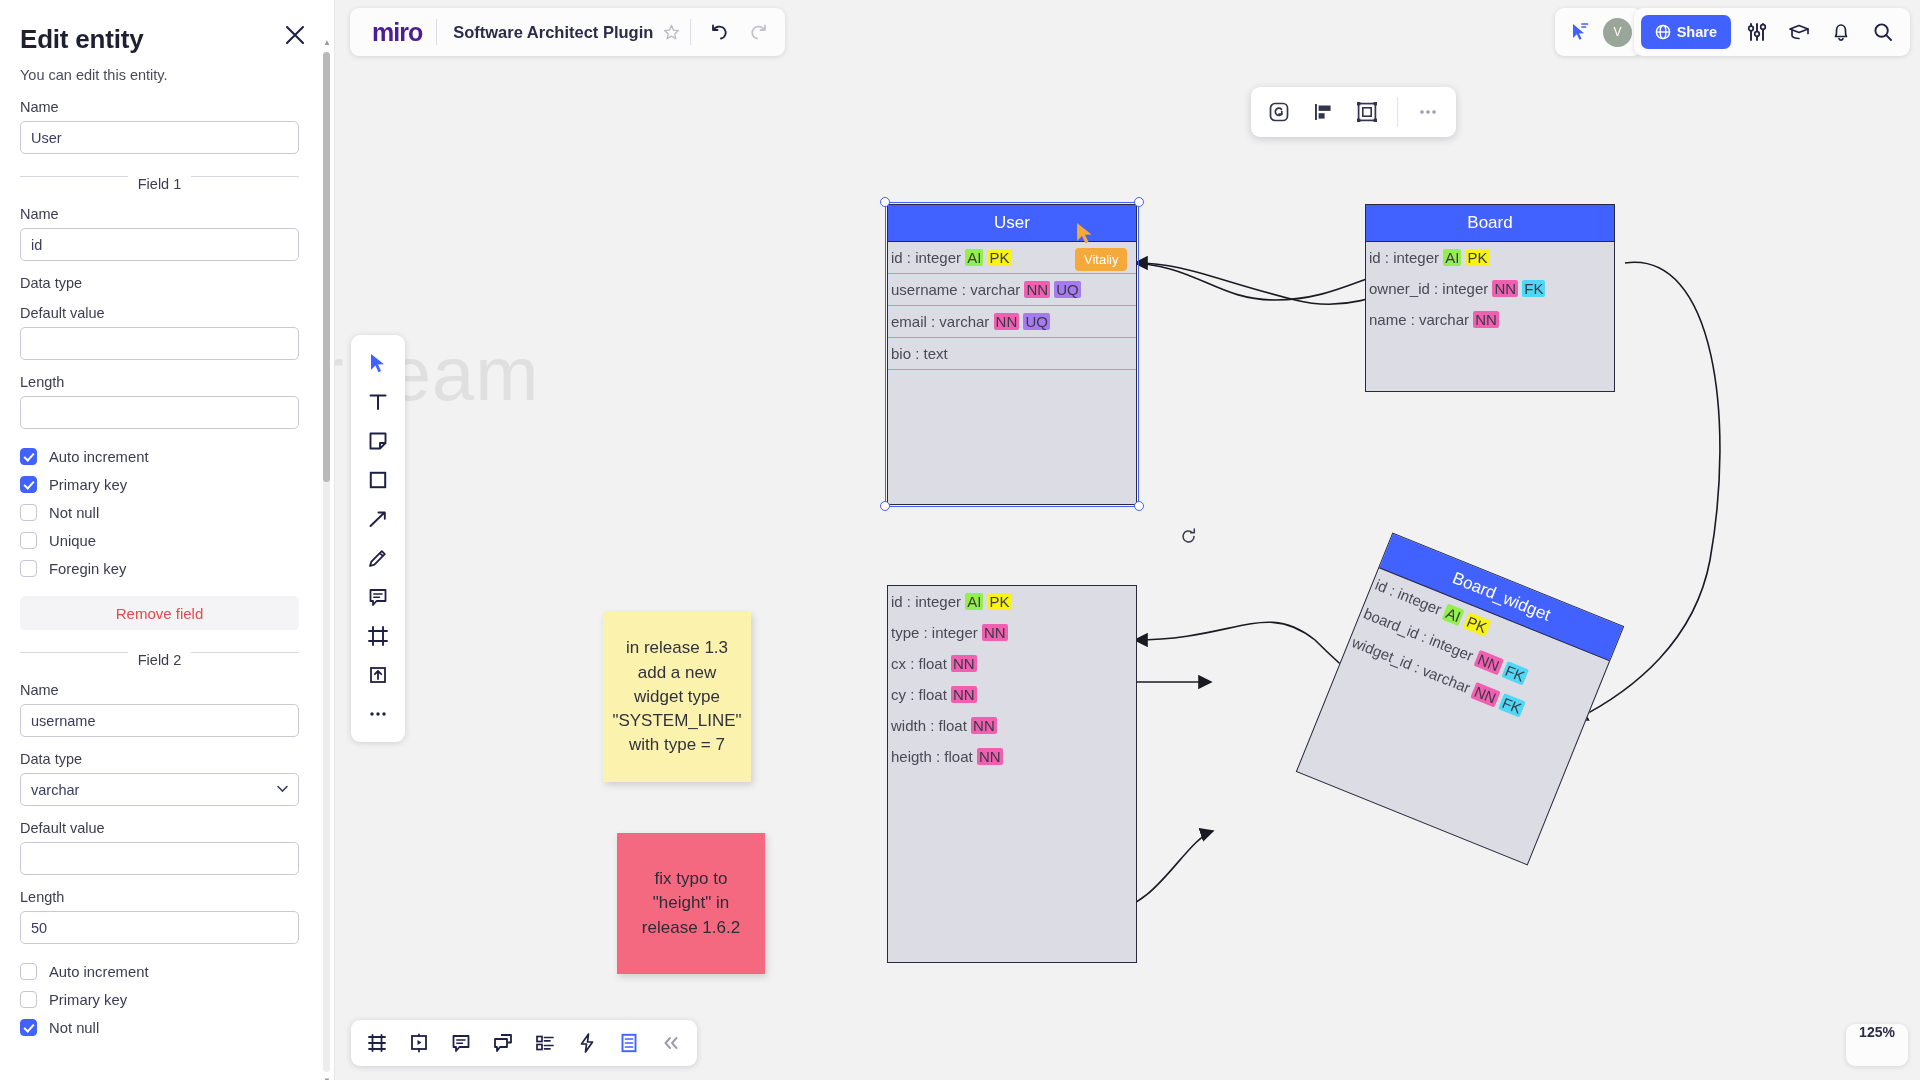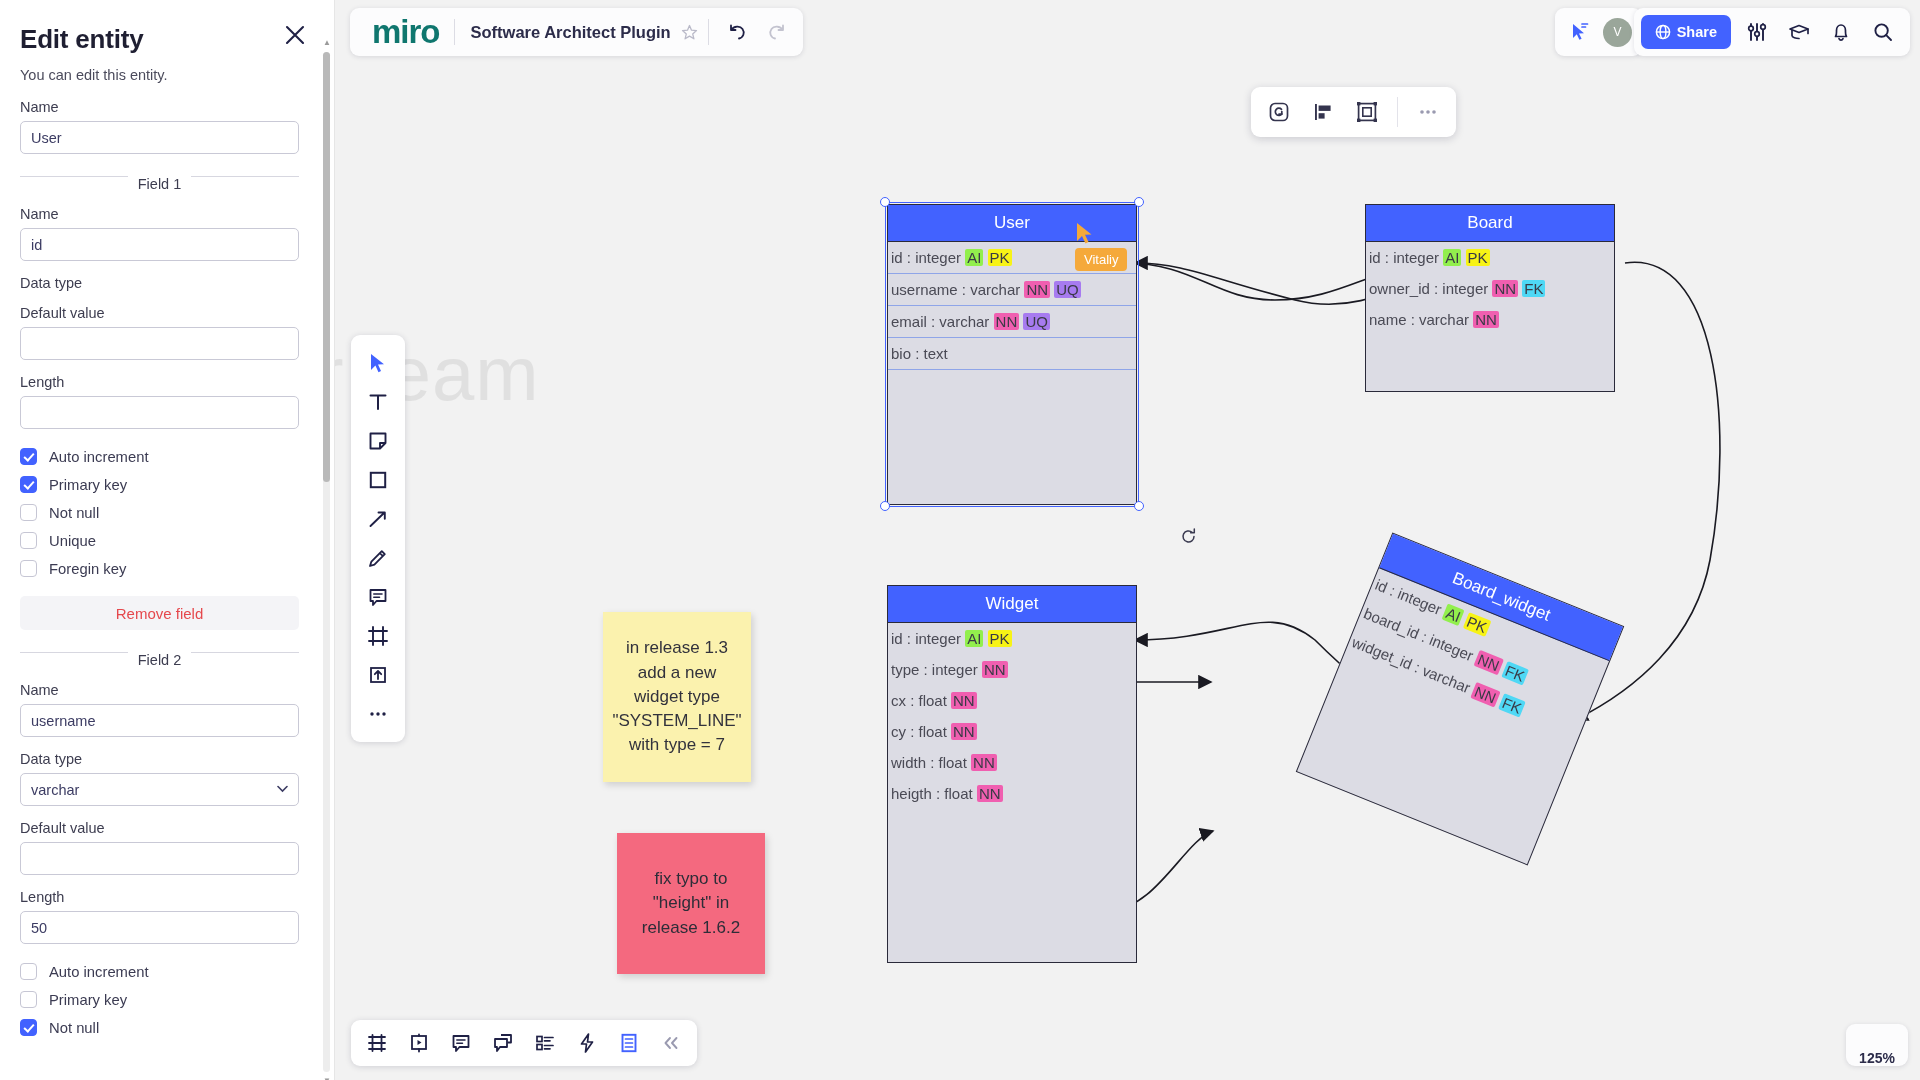--- a/index.html
+++ b/index.html
@@ -105,21 +105,21 @@
   }
 
   
   #topbar {
     position: absolute; left: 350px; top: 8px;
     height: 48px; background: #fcfcfd;
     border-radius: 9px; display: flex; align-items: center;
     box-shadow: 0 1px 5px rgba(30,30,60,.13);
     padding: 0 6px;
   }
-  .miro-logo { font-size: 33px; font-weight: bold; color: #0f766e;
+  .miro-logo { font-size: 25px; font-weight: bold; color: #4c1d95;
     letter-spacing: -1px; padding: 0 14px 0 16px; }
   .vbar { width: 1px; height: 26px; background: #dcdce4; }
   .board-name { font-size: 16.5px; font-weight: bold; color: #2c2c4a; padding: 0 10px 0 16px; }
   .star { color: #b9b9c8; font-size: 16px; padding-right: 10px; cursor:pointer;}
   .iconbtn { width: 40px; height: 40px; display:flex; align-items:center; justify-content:center; border-radius:7px; cursor:pointer;}
 
   #collabgrp {
     position: absolute; right: 278px; top: 8px;
     height: 48px; background: #fcfcfd; border-radius: 9px;
     display: flex; align-items: center; padding: 0 10px; gap: 8px;
@@ -160,21 +160,21 @@
     height: 46px; background: #fff; border-radius: 9px;
     box-shadow: 0 1px 6px rgba(30,30,60,.16);
     display:flex; align-items:center; padding: 0 6px; gap: 2px;
   }
   .btool { width: 40px; height: 38px; display:flex; align-items:center; justify-content:center; border-radius:7px; cursor:pointer;}
 
   #zoombox {
     position: absolute; right: 12px; bottom: 14px;
     height: 42px; min-width: 62px; background: #fcfcfd;
     border-radius: 9px; box-shadow: 0 1px 5px rgba(30,30,60,.13);
-    display:flex; align-items:flex-end; justify-content:center;
+    display:flex; align-items:flex-start; justify-content:center;
     font-size: 14px; color:#2c2c4a; font-weight: bold; cursor:pointer;
     padding: 0 10px;
   }
 
   
   #ctxbar {
     position: absolute; left: 916px; top: 87px;
     height: 50px; background: #fff; border-radius: 9px;
     box-shadow: 0 2px 8px rgba(30,30,60,.18);
     display:flex; align-items:center; padding: 0 8px; gap: 4px;
@@ -388,21 +388,20 @@
     </div>
 
     <div class="erd" style="left:1030px; top:204px; width:250px; height:188px;">
       <div class="hdr">Board</div>
       <div class="row">id : integer <span class="tag ai">AI</span> <span class="tag pk">PK</span></div>
       <div class="row">owner_id : integer <span class="tag nn">NN</span> <span class="tag fk">FK</span></div>
       <div class="row">name : varchar <span class="tag nn">NN</span></div>
     </div>
 
     <div class="erd" style="left:552px; top:585px; width:250px; height:378px;">
-      <div class="hdr">Widget</div>
       <div class="row">id : integer <span class="tag ai">AI</span> <span class="tag pk">PK</span></div>
       <div class="row">type : integer <span class="tag nn">NN</span></div>
       <div class="row">cx : float <span class="tag nn">NN</span></div>
       <div class="row">cy : float <span class="tag nn">NN</span></div>
       <div class="row">width : float <span class="tag nn">NN</span></div>
       <div class="row">heigth : float <span class="tag nn">NN</span></div>
     </div>
 
     <div class="erd" style="left:1000px; top:570px; width:250px; height:258px; transform: rotate(22deg); transform-origin: 50% 50%;">
       <div class="hdr">Board_widget</div>

